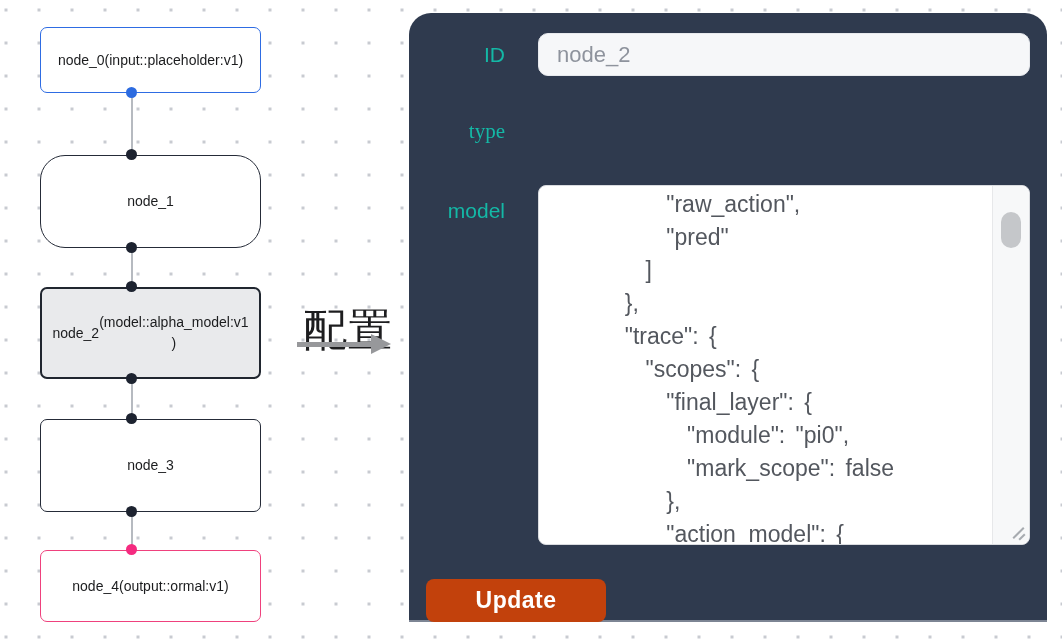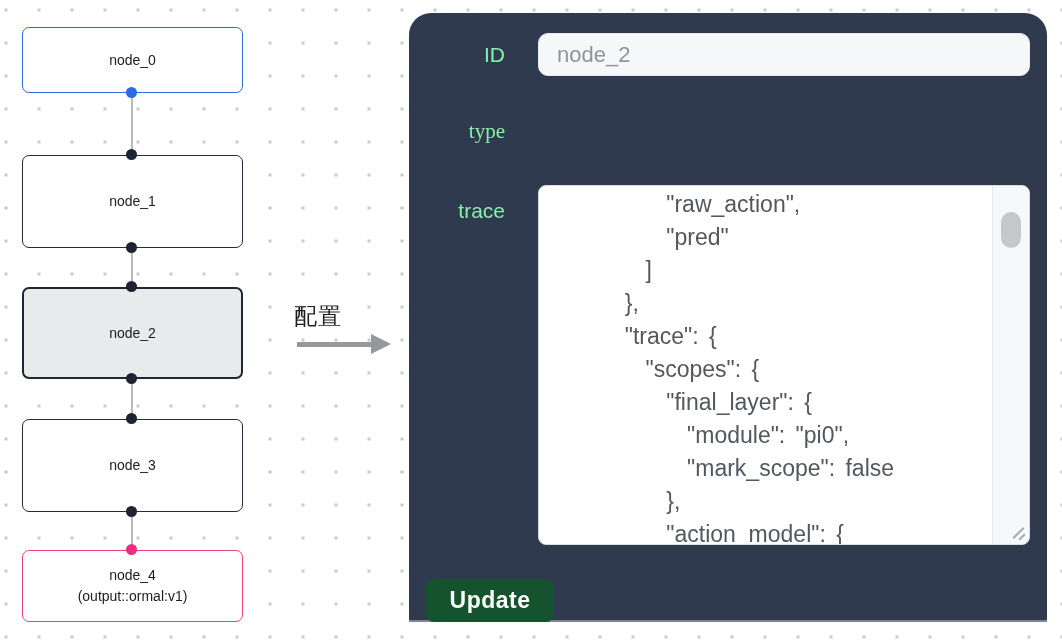--- a/index.html
+++ b/index.html
@@ -10,62 +10,62 @@
   }
   
   .canvas {
     position:absolute; inset:0;
     background-image:radial-gradient(circle, #c8cbd1 1.5px, transparent 1.8px);
     background-size:33px 33px;
     background-position:-10.5px -6.5px;
   }
   
   .node {
-    position:absolute; left:22px; width:221px;
+    position:absolute; left:40px; width:221px;
     background:#ffffff; border:1.5px solid #252b38; border-radius:7px;
-    display:flex; flex-direction:column; align-items:center; justify-content:center;
+    display:flex; align-items:center; justify-content:center;
     text-align:center; z-index:2;
   }
   .node .node-title { font-size:14px; line-height:21px; color:#1b1c1e; }
   .node .node-type  { font-size:14px; line-height:21px; color:#1b1c1e; white-space:pre-line; }
   .node-input    { top:27px;  height:66px; border-color:#2e6ce3; }
-  .node-preproc  { top:155px; height:93px; }
+  .node-preproc  { top:155px; height:93px;border-radius:25px; }
   .node-model    { top:287px; height:92px; border-width:2px; border-color:#20262f; background:#e9eaec; }
   .node-postproc { top:419px; height:93px; }
   .node-output   { top:550px; height:72px; border-color:#ef417d; }
   .edge {
     position:absolute; left:131px; width:2px; background:#b6bac0; z-index:1;
   }
   .port {
     position:absolute; left:126px; width:11px; height:11px; border-radius:50%;
     background:#1d2330; z-index:3;
   }
   .port.blue { background:#2c6be0; }
   .port.pink { background:#f52b80; }
   
   .annot-label {
-    position:absolute; left:294px; top:301px; font-size:23px; color:#1d1d1f;
+    position:absolute; left:303px; top:301px; font-size:44px; color:#1d1d1f;
     font-weight:500; letter-spacing:1px; white-space:nowrap;
   }
   .annot-arrow-shaft {
     position:absolute; left:297px; top:342px; width:76px; height:5px; background:#97989b;
   }
   .annot-arrow-head {
     position:absolute; left:371px; top:334px; width:0; height:0;
     border-left:20px solid #97989b; border-top:10.5px solid transparent; border-bottom:10.5px solid transparent;
   }
   
   .panel {
     position:absolute; left:409px; top:13px; width:638px; height:609px;
     background:#2f3a4e; border-radius:22px 22px 0 0;
     border-bottom:2px solid #7d8594; z-index:5;
   }
   .field-label {
     position:absolute; left:0; width:96px; text-align:right;
-    color:#86efac; font-size:21px;
+    color:#14b8a6; font-size:21px;
   }
   .lbl-id   { top:20px;  height:43px; line-height:43px; }
   .lbl-type { top:97px;  height:43px; line-height:43px;font-family:Liberation Serif, serif; }
   .lbl-config { top:186px; height:24px; line-height:24px; }
   .text-input {
     position:absolute; left:129px; width:492px; height:43px;
     background:#f6f7f9; border:1px solid #e7e9ed; border-radius:10px;
     color:#8e939d; font-size:22px; padding:0 0 0 18px; outline:none;
     font-family:"Liberation Sans","DejaVu Sans",sans-serif;
   }
@@ -90,44 +90,47 @@
     background:#c5c7ca; border-radius:10px;
   }
   .resize-handle { position:absolute; right:3px; bottom:3px; width:18px; height:18px; }
   .resize-handle::before, .resize-handle::after {
     content:""; position:absolute; background:#a7abb0; height:2px;
     transform:rotate(-45deg); transform-origin:center;
   }
   .resize-handle::before { width:15px; right:0px; bottom:7px; }
   .resize-handle::after  { width:8px;  right:0px; bottom:3px; }
   .update-btn {
-    position:absolute; left:17px; top:566px; width:128px; height:43px;
-    background:#14532d; border:none; border-radius:8px;
+    position:absolute; left:17px; top:566px; width:180px; height:43px;
+    background:#c2410c; border:none; border-radius:8px;
     color:#ffffff; font-size:23px; font-weight:600; letter-spacing:0.5px;
     font-family:"Liberation Sans","DejaVu Sans",sans-serif; cursor:pointer;
   }
 </style>
 </head>
 <body>
 
 <div class="canvas">
 
   <div class="edge" style="top:93px;height:62px"></div>
   <div class="edge" style="top:248px;height:39px"></div>
   <div class="edge" style="top:379px;height:40px"></div>
   <div class="edge" style="top:512px;height:38px"></div>
 
   <div class="node node-input">
     <div class="node-title">node_0</div>
+    <div class="node-type">(input::placeholder:v1)</div>
   </div>
   <div class="node node-preproc">
     <div class="node-title">node_1</div>
   </div>
   <div class="node node-model">
     <div class="node-title">node_2</div>
+    <div class="node-type">(model::alpha_model:v1
+)</div>
   </div>
   <div class="node node-postproc">
     <div class="node-title">node_3</div>
   </div>
   <div class="node node-output">
     <div class="node-title">node_4</div>
     <div class="node-type">(output::ormal:v1)</div>
   </div>
 
   <div class="port blue" style="top:87px"></div>
@@ -143,21 +146,21 @@
   <div class="annot-arrow-shaft"></div>
   <div class="annot-arrow-head"></div>
 
   <div class="panel">
 
     <div class="field-label lbl-id">ID</div>
     <input class="text-input input-id" type="text" value="node_2" style="">
 
     <div class="field-label lbl-type">type</div>
 
-    <div class="field-label lbl-config">trace</div>
+    <div class="field-label lbl-config">model</div>
 
     <div class="editor">
       <pre>           "raw_action",
            "pred"
          ]
        },
        "trace": {
          "scopes": {
            "final_layer": {
              "module": "pi0",

